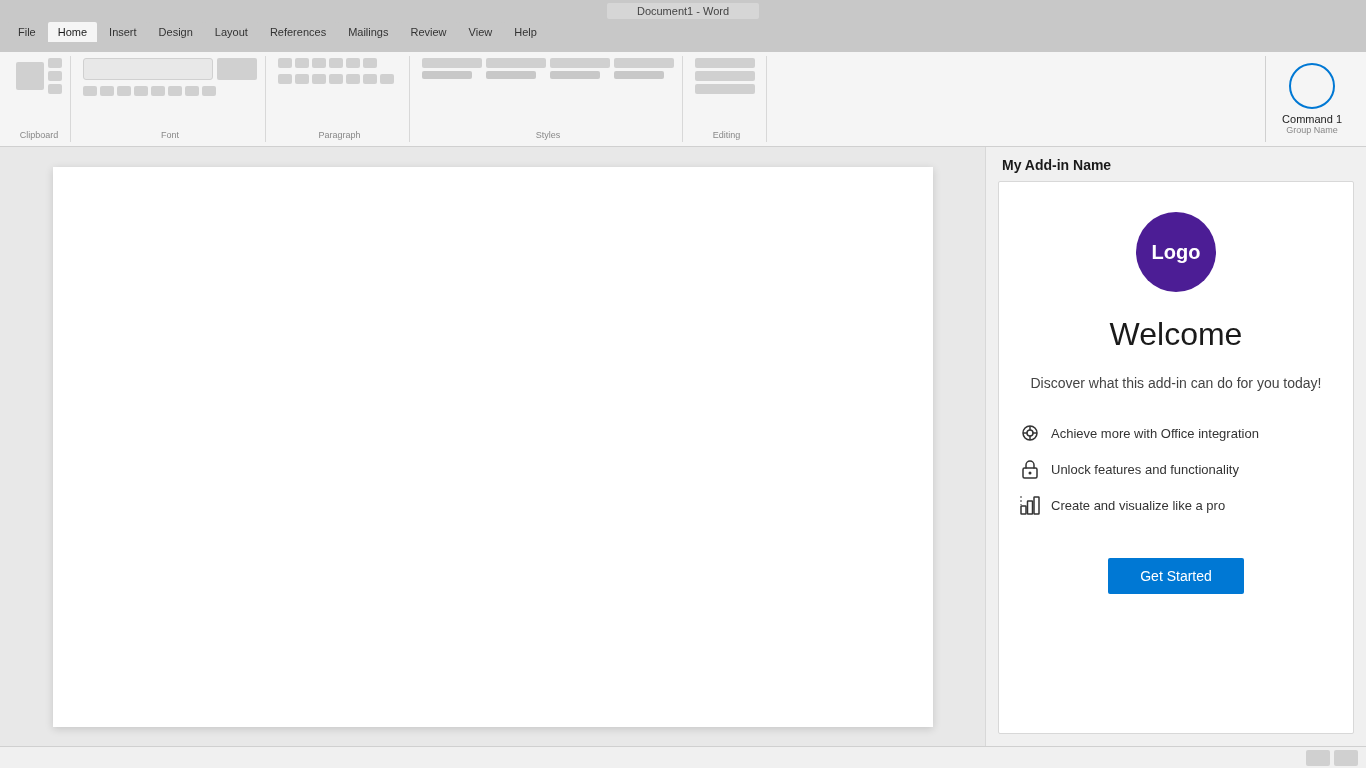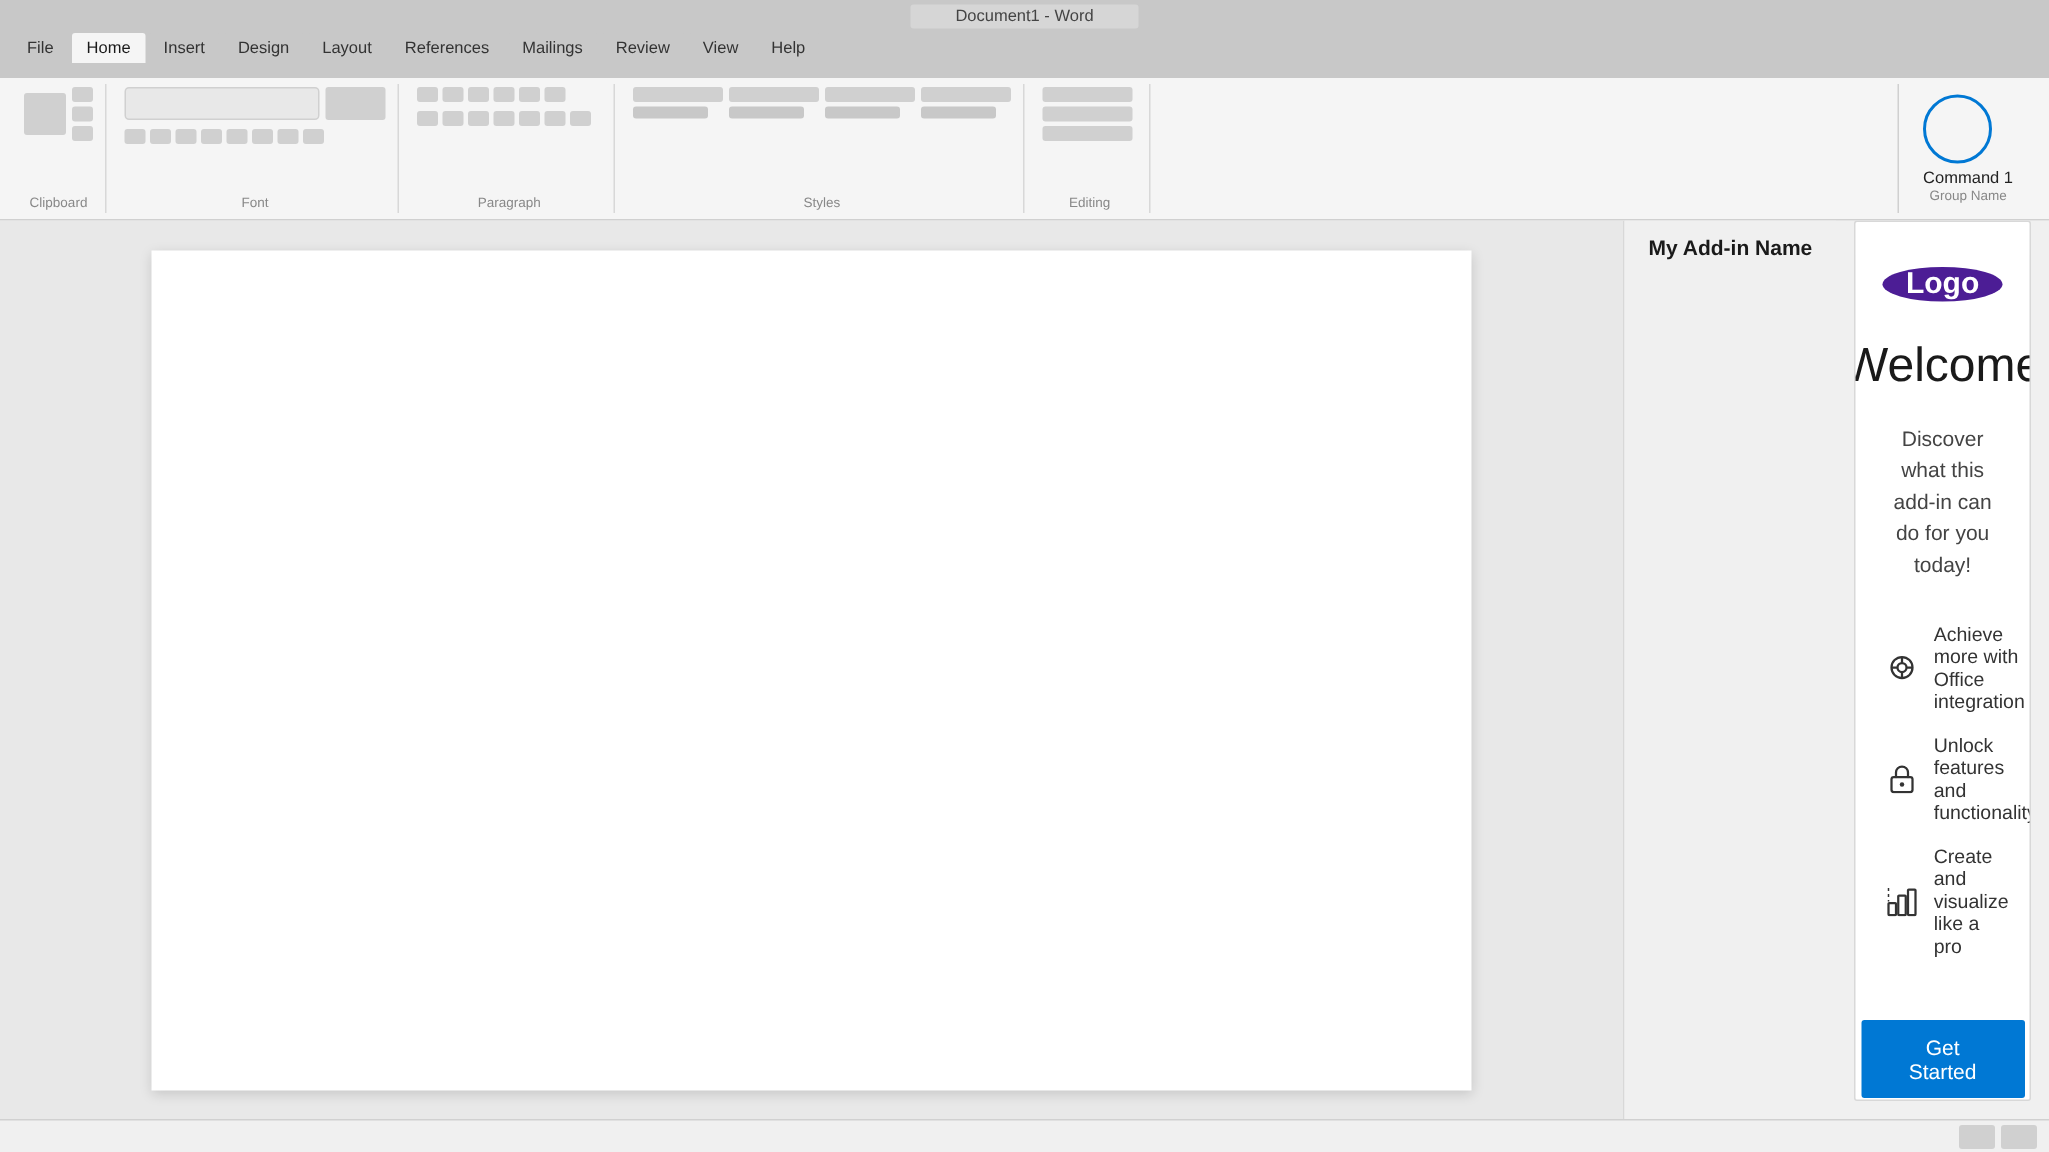--- a/index.html
+++ b/index.html
@@ -93,20 +93,21 @@
       color: #888;
       margin-top: auto;
       padding-top: 2px;
       align-self: center;
     }
 
     
     .ribbon-command-group {
       display: flex;
       flex-direction: column;
+      align-items: center;
       justify-content: center;
       padding: 4px 16px;
       min-width: 90px;
       border-left: 1px solid #d0d0d0;
       cursor: pointer;
     }
     .command-circle {
       width: 46px;
       height: 46px;
       border-radius: 50%;
@@ -152,24 +153,24 @@
     }
     .document-page {
       width: 880px;
       background: #ffffff;
       box-shadow: 0 2px 8px rgba(0,0,0,0.15);
       min-height: 560px;
     }
 
     
     .sidebar {
-      width: 284px;
+      width: 381px;
       background: #f0f0f0;
       display: flex;
-      flex-direction: row;
+      flex-direction: column;
       border-left: 1px solid #d8d8d8;
     }
     .sidebar-header {
       padding: 10px 16px 8px 16px;
       font-size: 14px;
       color: #1a1a1a;
       font-weight: 600;
       background: #f0f0f0;
     }
     .sidebar-card {

